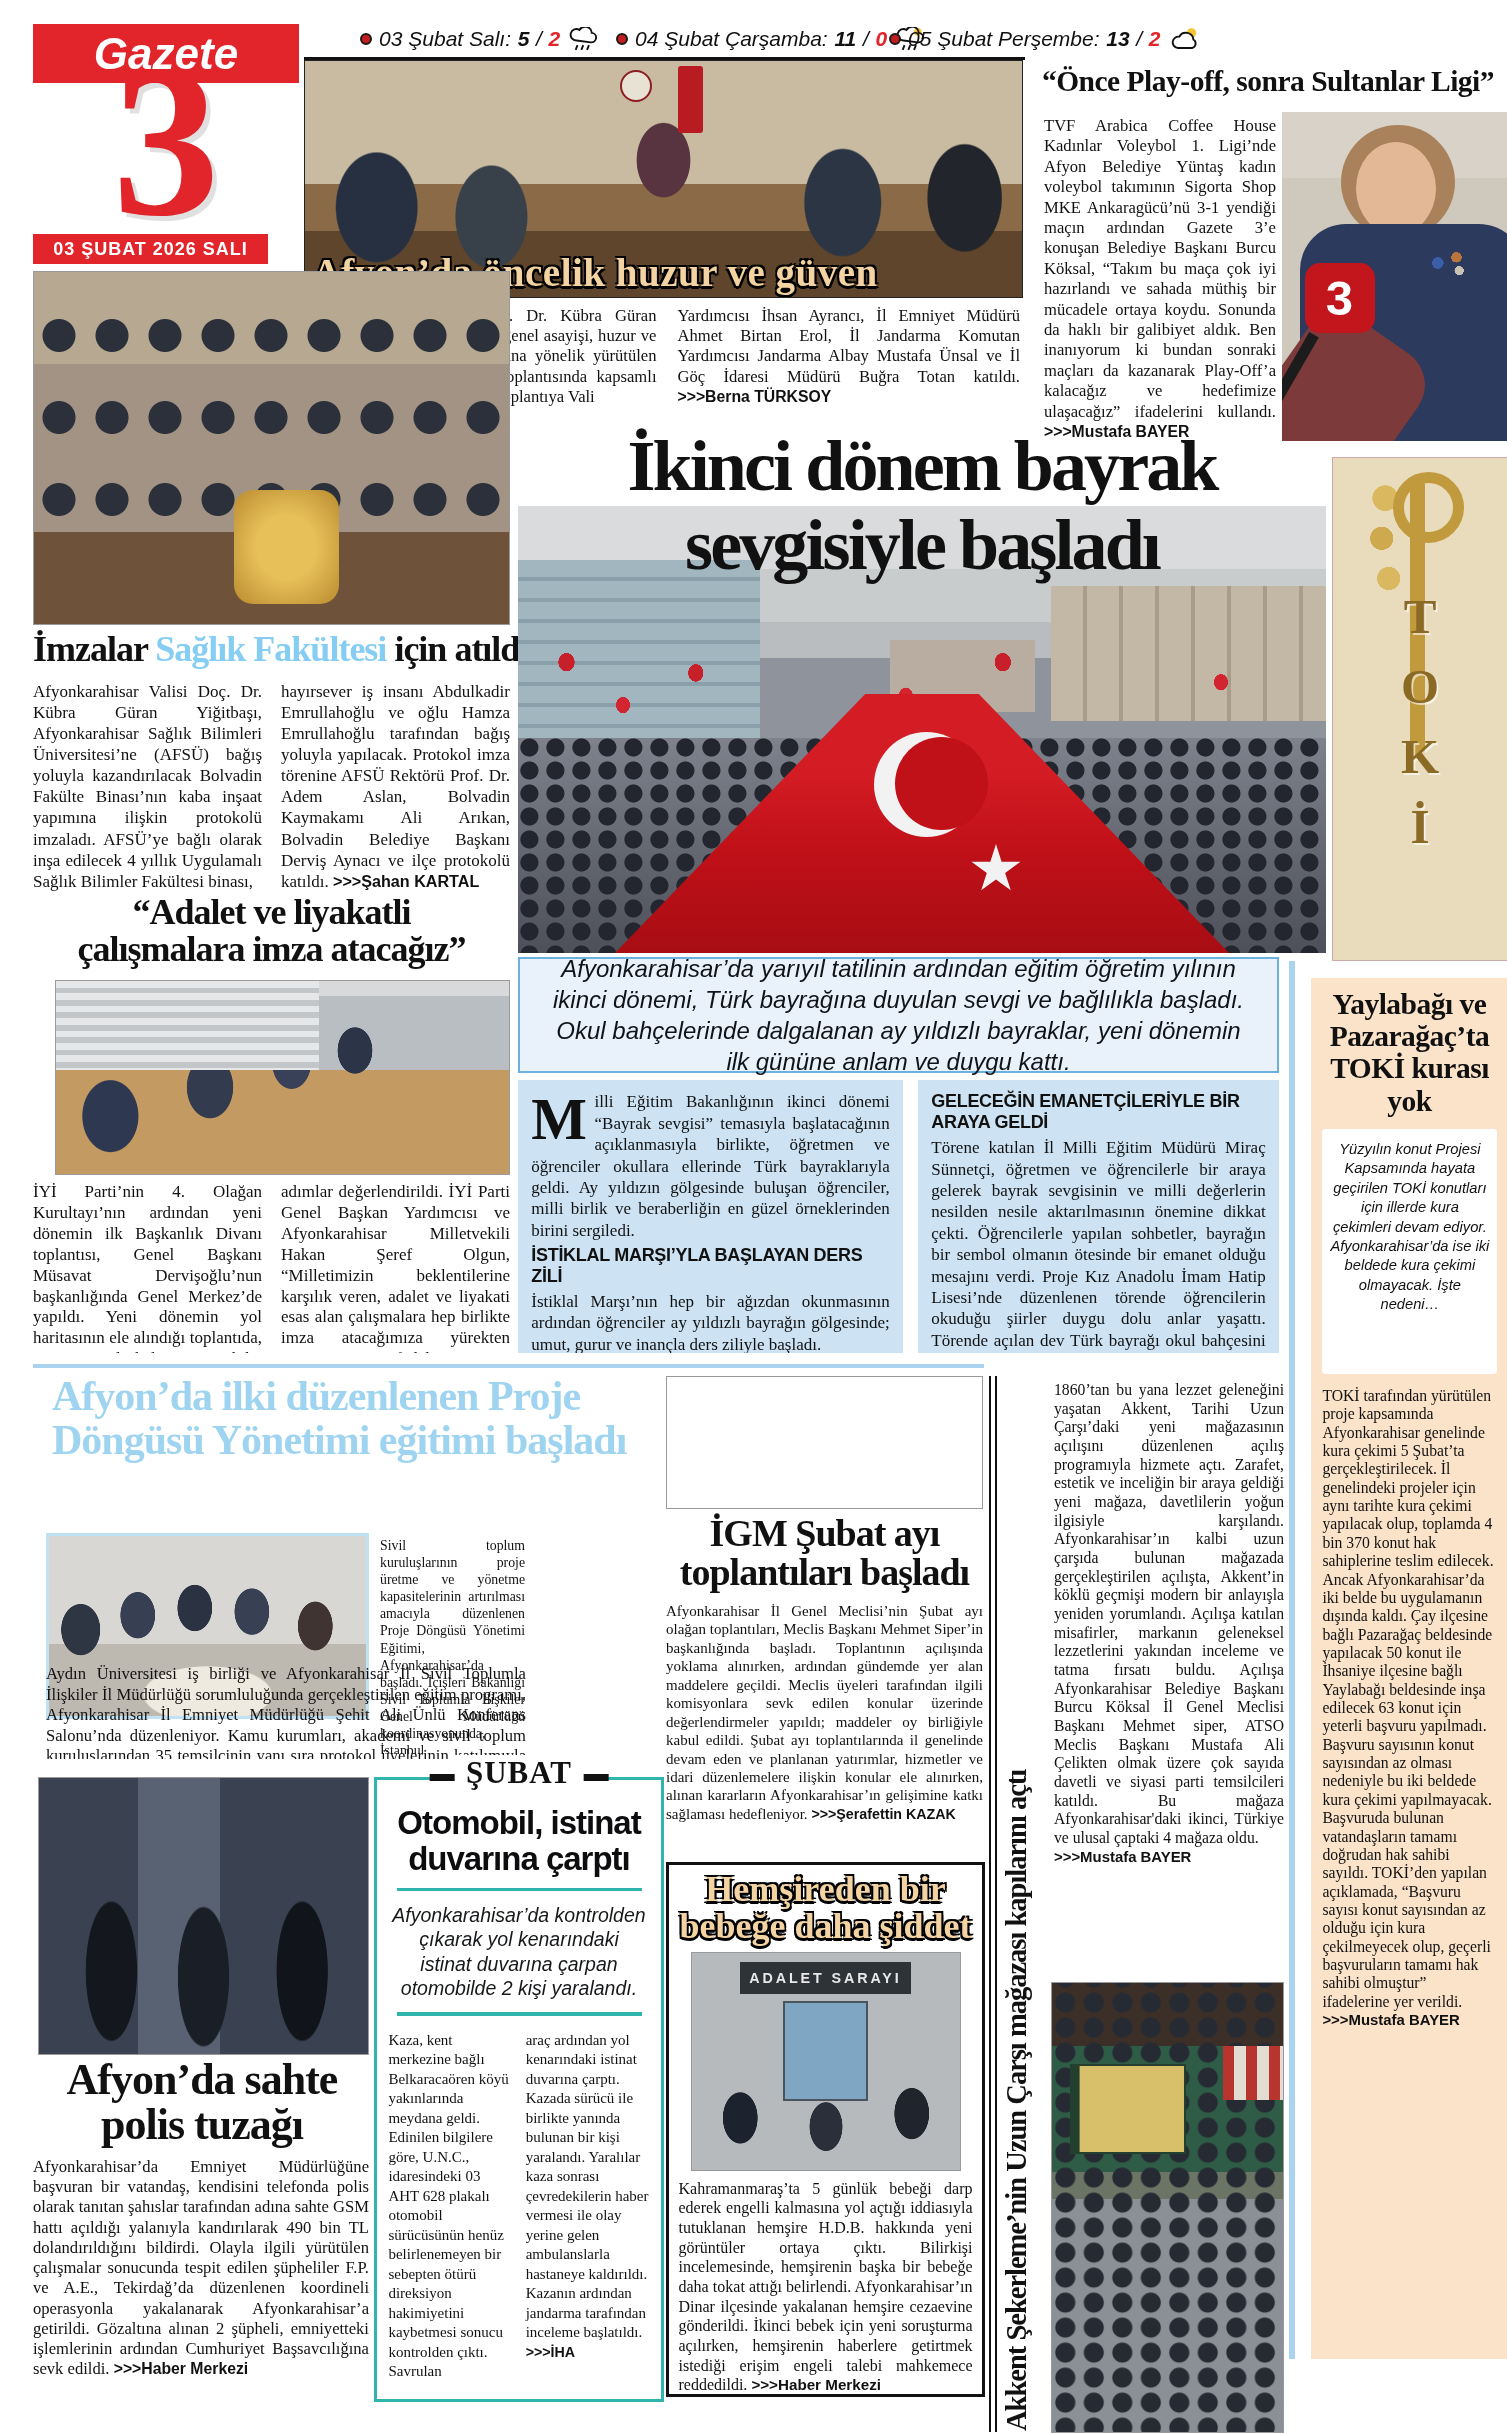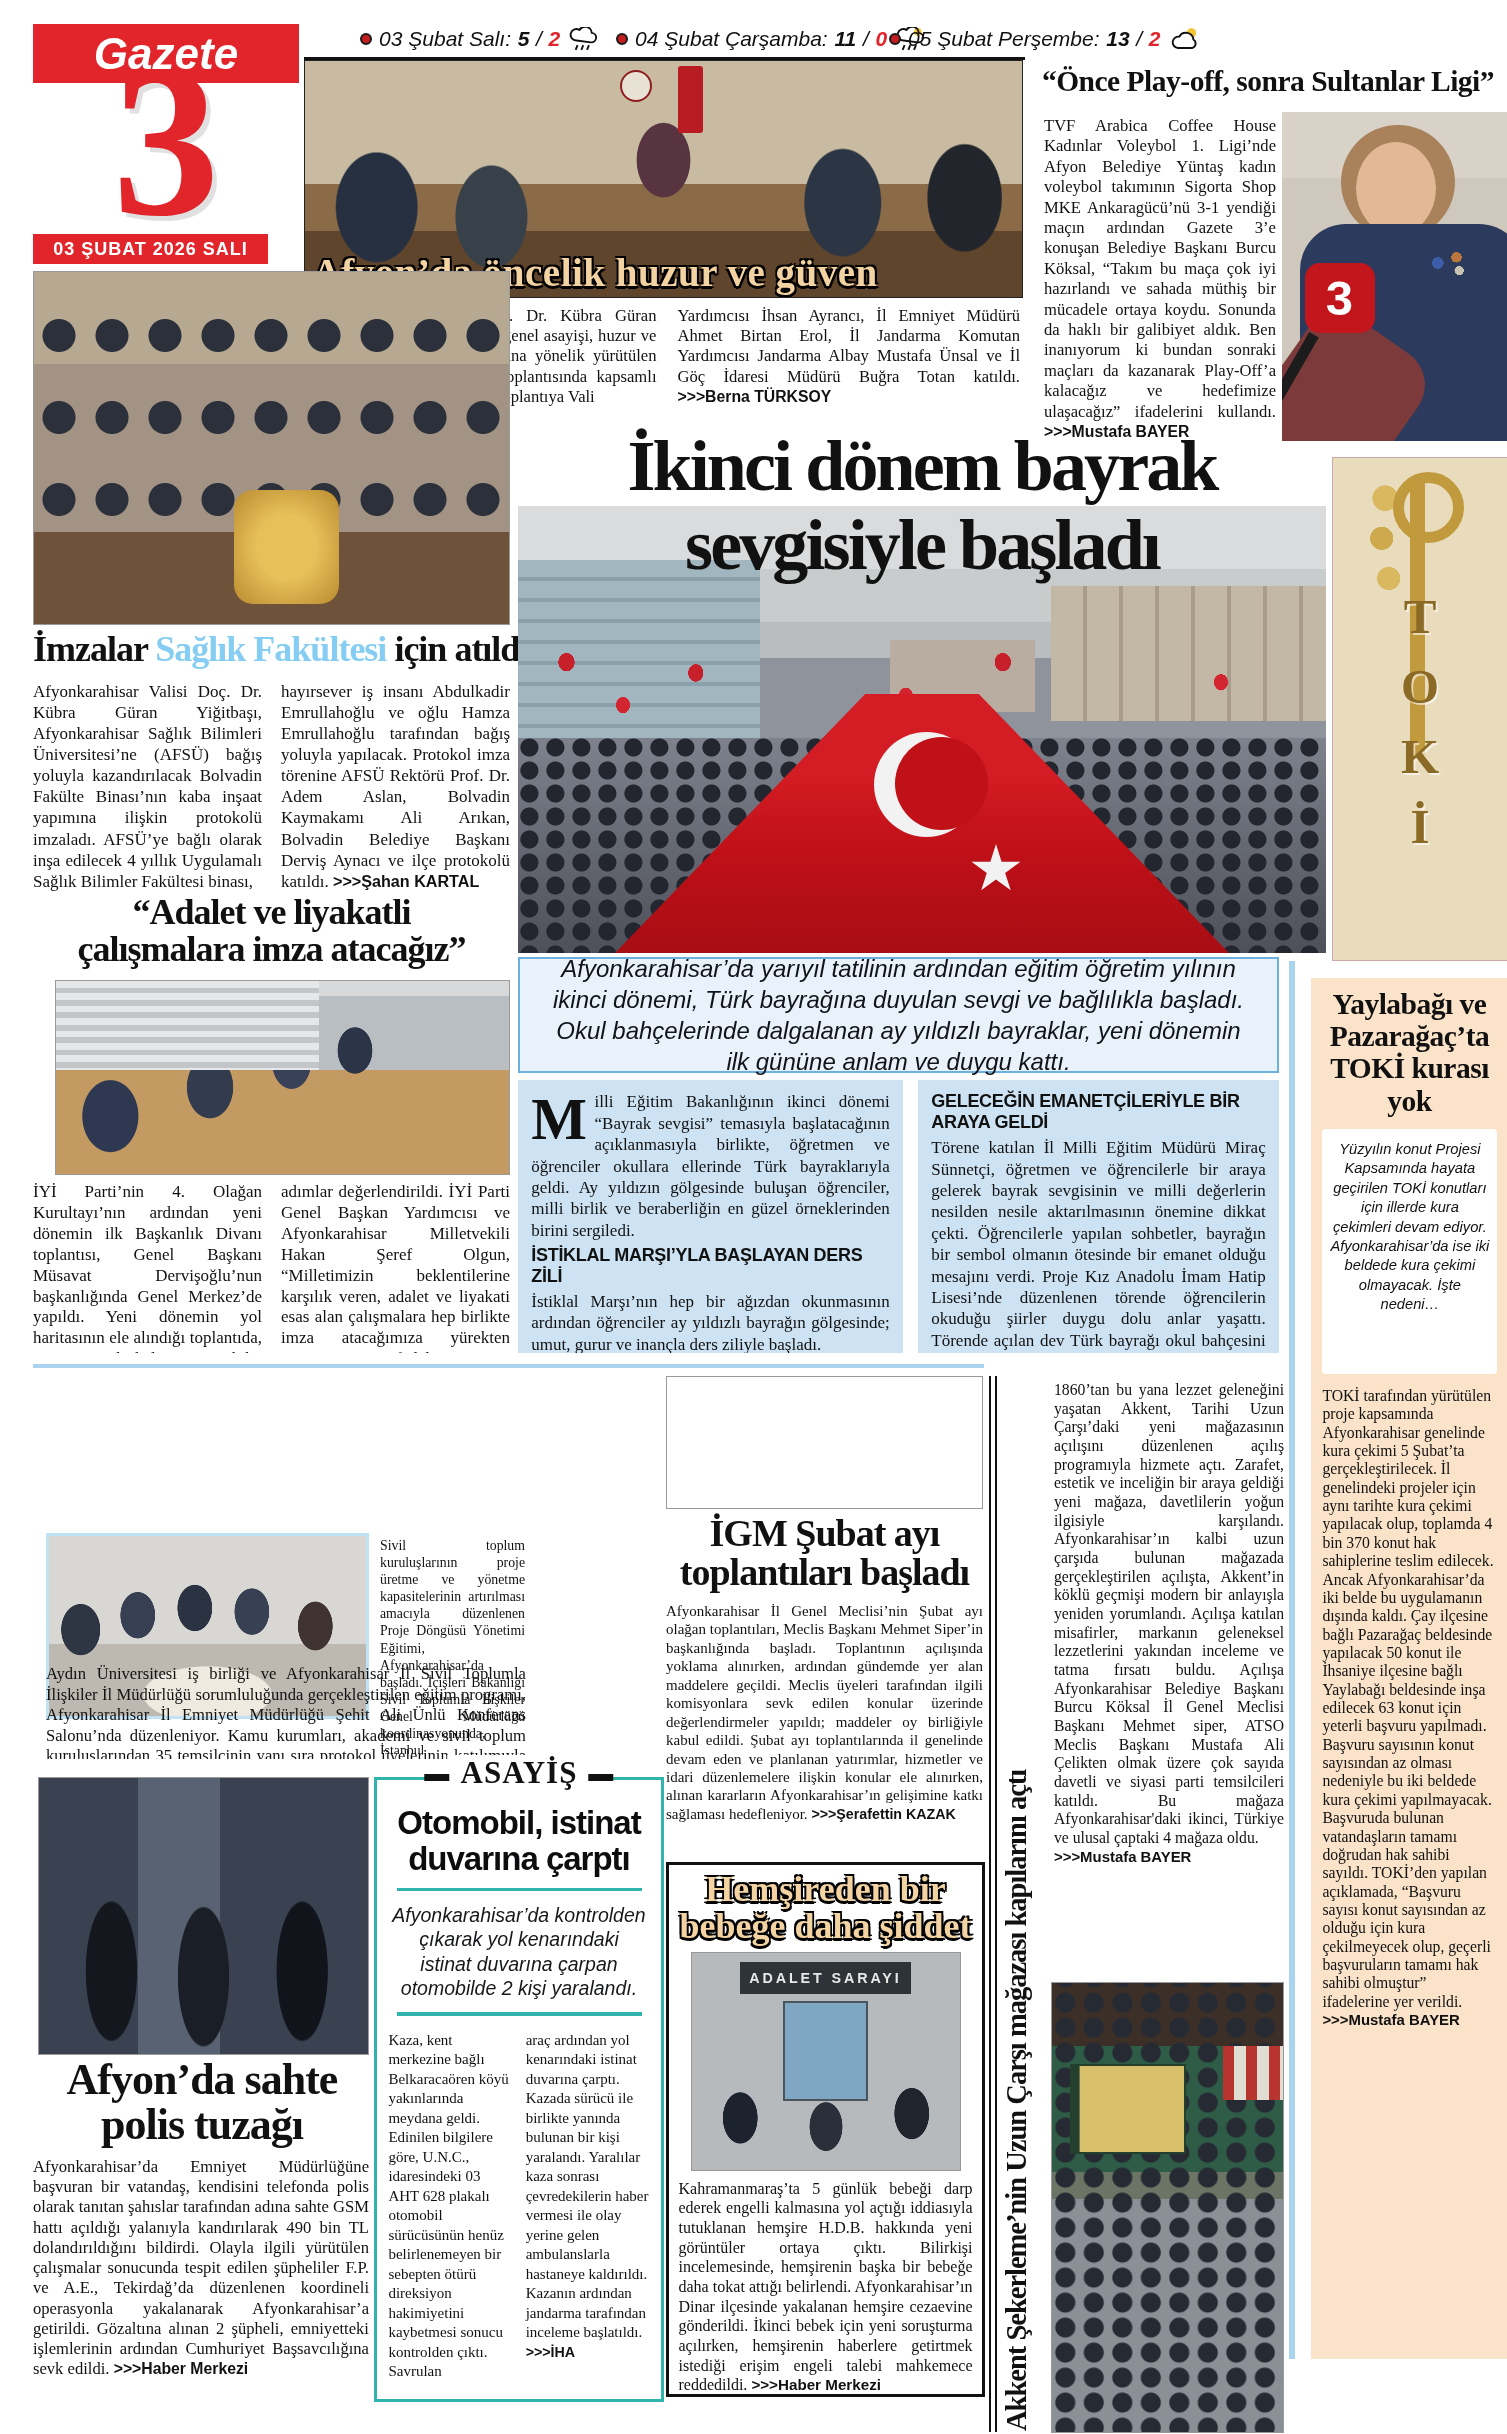--- a/index.html
+++ b/index.html
@@ -340,37 +340,41 @@
   <div class="photo" id="ada-photo">
     <div id="ada-blinds"></div>
   </div>
   <div class="abs" id="ada-cols">
     <div class="col">İYİ Parti’nin 4. Olağan Kurultayı’nın ardından yeni dönemin ilk Başkanlık Divanı toplantısı, Genel Başkanı Müsavat Dervişoğlu’nun başkanlığında Genel Merkez’de yapıldı. Yeni dönemin yol haritasının ele alındığı toplantıda, parti politikaları, teşkilat çalışmaları ve önümüzdeki süreçte atılacak</div>
     <div class="col"><span>adımlar değerlendirildi. İYİ Parti Genel Başkan Yardımcısı ve Afyonkarahisar Milletvekili Hakan Şeref Olgun, “Milletimizin beklentilerine karşılık veren, adalet ve liyakati esas alan çalışmalara hep birlikte imza atacağımıza yürekten inanıyorum” ifadelerine yer verdi.</span> </div>
   </div>
   <div class="abs" id="blue-hr"></div>
   <div class="abs" id="right-vrule"></div>
 
+  <div class="abs" id="proje-h">
+    <div>Afyon’da ilki düzenlenen Proje</div>
+    <div>Döngüsü Yönetimi eğitimi başladı</div>
+  </div>
   <div class="photo" id="proje-photo"></div>
   <div class="abs col" id="proje-side">Sivil toplum kuruluşlarının proje üretme ve yönetme kapasitelerinin artırılması amacıyla düzenlenen Proje Döngüsü Yönetimi Eğitimi, Afyonkarahisar’da başladı. İçişleri Bakanlığı Sivil Toplumla İlişkiler Genel Müdürlüğü koordinasyonunda, İstanbul</div>
   <div class="abs col" id="proje-bottom">
     <span>Aydın Üniversitesi iş birliği ve Afyonkarahisar İl Sivil Toplumla İlişkiler İl Müdürlüğü sorumluluğunda gerçekleştirilen eğitim programı, Afyonkarahisar İl Emniyet Müdürlüğü Şehit Ali Ünlü Konferans Salonu’nda düzenleniyor. Kamu kurumları, akademi ve sivil toplum kuruluşlarından 35 temsilcinin yanı sıra protokol üyelerinin katılımıyla başlayan eğitim kapsamında açılış ve tanışma programı gerçekleştirildi.</span> 
   </div>
 
   <div class="photo" id="igm-photo"></div>
   <div class="abs" id="igm-h">
     <div>İGM Şubat ayı</div>
     <div>toplantıları başladı</div>
   </div>
   <div class="abs col" id="igm-body">
     <span>Afyonkarahisar İl Genel Meclisi’nin Şubat ayı olağan toplantıları, Meclis Başkanı Mehmet Siper’in başkanlığında başladı. Toplantının açılışında yoklama alınırken, ardından gündemde yer alan maddelere geçildi. Meclis üyeleri tarafından ilgili komisyonlara sevk edilen konular üzerinde değerlendirmeler yapıldı; maddeler oy birliğiyle kabul edildi. Şubat ayı toplantılarında il genelinde devam eden ve planlanan yatırımlar, hizmetler ve idari düzenlemelere ilişkin konular ele alınırken, alınan kararların Afyonkarahisar’ın gelişimine katkı sağlaması hedefleniyor.</span> <b class="byline">&gt;&gt;&gt;Şerafettin KAZAK</b>
   </div>
 
   <div class="abs" id="asy-box">
-    <div id="asy-label">ASAYİŞ</div>
+    <div id="asy-label">ŞUBAT</div>
     <div id="asy-h">
       <div>Otomobil, istinat</div>
 
       <div>duvarına çarptı</div>
     </div>
     <div class="asy-rule"></div>
     <div id="asy-lede">Afyonkarahisar’da kontrolden çıkarak yol kenarındaki istinat duvarına çarpan otomobilde 2 kişi yaralandı.</div>
     <div class="asy-rule"></div>
     <div id="asy-cols">
       <div class="col">Kaza, kent merkezine bağlı Belkaracaören köyü yakınlarında meydana geldi. Edinilen bilgilere göre, U.N.C., idaresindeki 03 AHT 628 plakalı otomobil sürücüsünün henüz belirlenemeyen bir sebepten ötürü direksiyon hakimiyetini kaybetmesi sonucu kontrolden çıktı. Savrulan</div>

